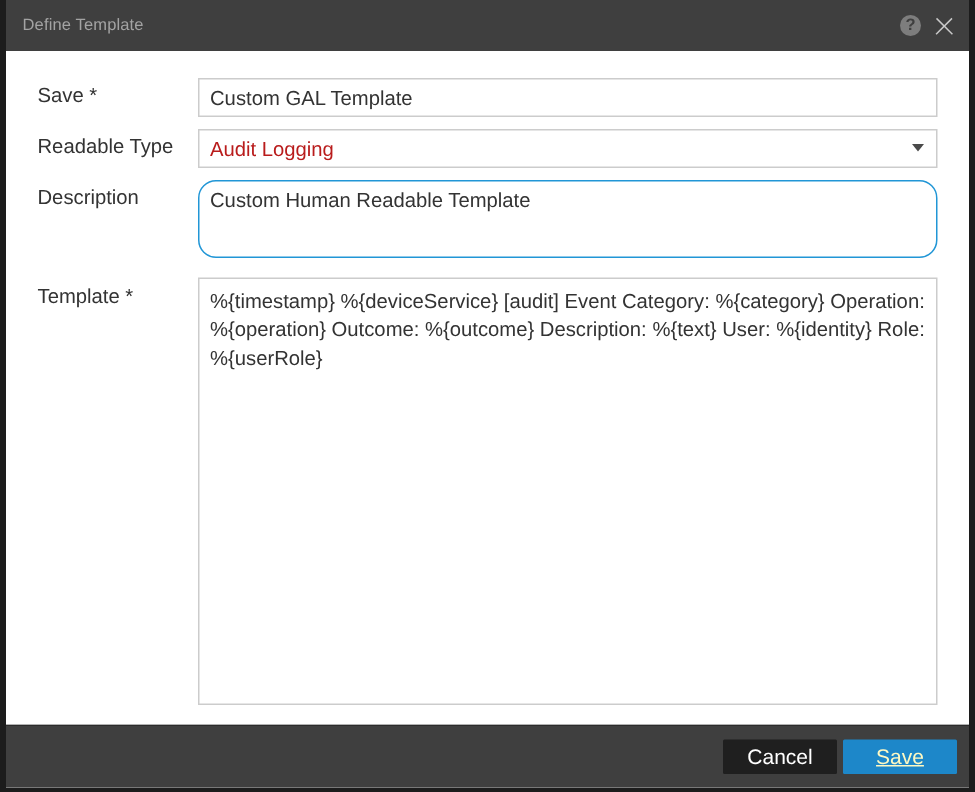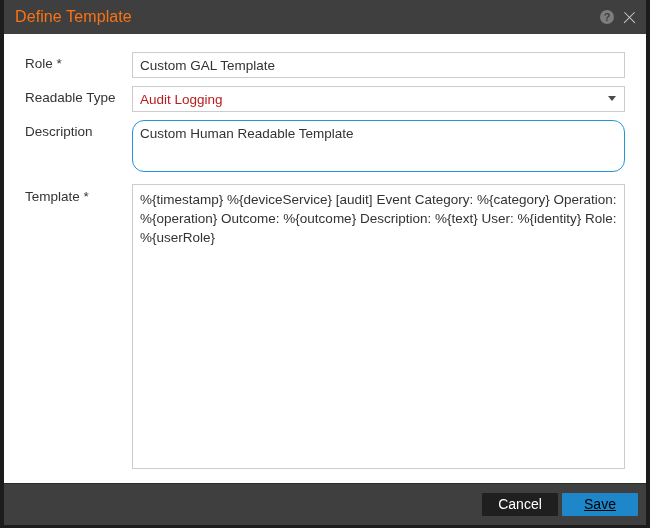--- a/index.html
+++ b/index.html
@@ -29,22 +29,22 @@
   .titlebar {
     height: 34px;
     background: #3f3f3f;
     flex: 0 0 34px;
     display: flex;
     align-items: center;
     padding: 0 9px 0 11px;
     position: relative;
   }
   .titlebar-title {
-    color: #f97316;
-    font-size: 16px;
+    color: #a3a3a3;
+    font-size: 11px;
     letter-spacing: .1px;
     line-height: 1;
     white-space: nowrap;
   }
   .titlebar-actions {
     margin-left: auto;
     display: flex;
     align-items: center;
     gap: 7px;
   }
@@ -194,41 +194,41 @@
     cursor: pointer;
     padding: 0 12px;
     line-height: 23px;
   }
   .btn-cancel {
     background: #1f1f1f;
     color: #ffffff;
   }
   .btn-save {
     background: #1d87c9;
-    color: #000000;
+    color: #fef9c3;
     text-decoration: underline;
   }
 </style>
 </head>
 <body>
 
 <div class="dialog">
 
   <div class="titlebar">
     <div class="titlebar-title">Define Template</div>
     <div class="titlebar-actions">
       <span class="help-icon">?</span>
       <span class="close-icon"></span>
     </div>
   </div>
 
   <div class="dialog-body">
 
     <div class="field-row">
-      <div class="field-label">Role *</div>
+      <div class="field-label">Save *</div>
       <div class="field-control">
         <input class="text-input" type="text" value="Custom GAL Template" style="">
       </div>
     </div>
 
     <div class="field-row">
       <div class="field-label">Readable Type</div>
       <div class="field-control">
         <div class="select-wrap">
           <select class="select-input">

